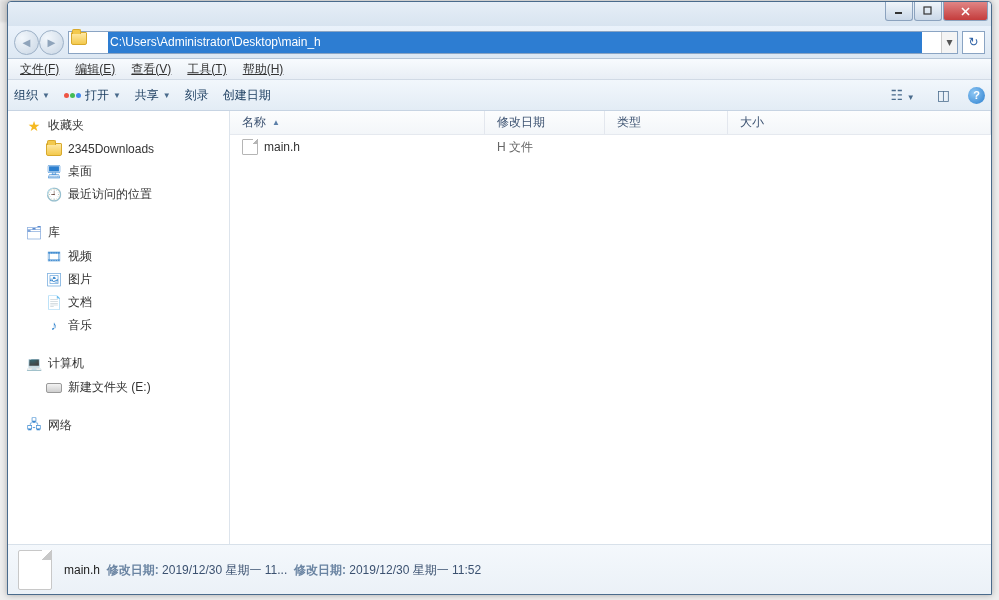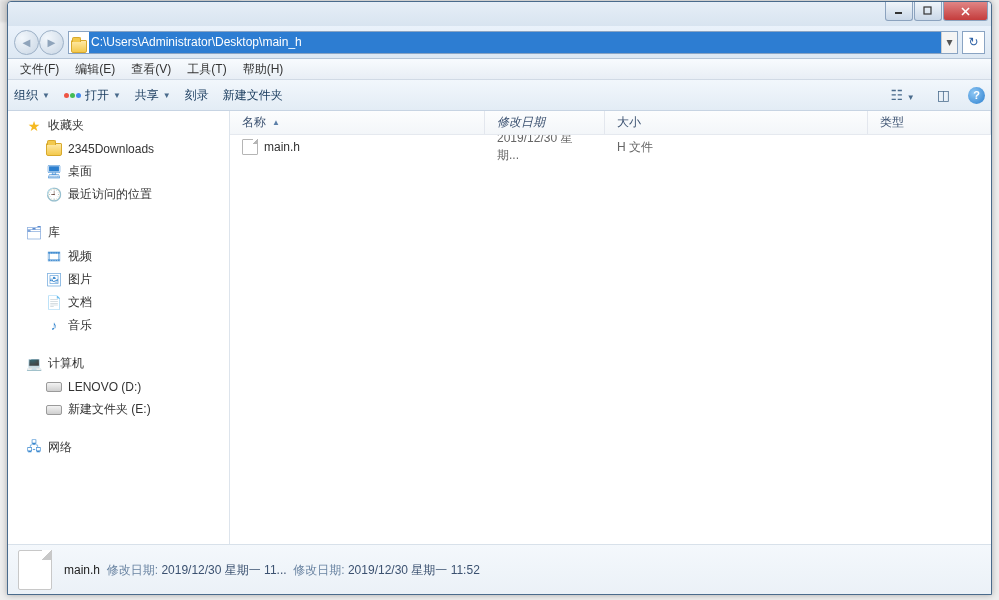--- a/index.html
+++ b/index.html
@@ -7,61 +7,61 @@
 .bg-blur { position:absolute; top:0; left:0; width:240px; height:22px; background:#ddd; color:#555; font-size:19px; letter-spacing:2px; padding-left:8px; filter:blur(1px); }
 .watermark { position:absolute; bottom:4px; right:8px; color:#bbb; font-size:14px; }
 .window { position:absolute; top:1px; left:7px; width:985px; height:594px; background:#fff; border:1px solid #4a6b8c; border-radius:4px 4px 0 0; box-shadow:0 0 6px rgba(0,0,0,.3); display:flex; flex-direction:column; }
 .titlebar { height:24px; background:linear-gradient(#e6eef7,#d8e4f0); border-radius:4px 4px 0 0; display:flex; justify-content:flex-end; align-items:flex-start; padding-right:3px; }
 .ctrl-btn { height:19px; width:28px; margin-left:1px; display:flex; align-items:center; justify-content:center; font-size:11px; color:#444; background:linear-gradient(#f0f5fa,#cad8e8); border:1px solid #8ba2be; border-top:none; border-radius:0 0 3px 3px; cursor:default; }
 .ctrl-btn.close { background:linear-gradient(#e08585,#c43c3c); color:#fff; width:45px; }
 .ctrl-btn.close svg{stroke:#fff;}
 .addrbar { height:33px; background:linear-gradient(#eaf2fb,#dde8f3); display:flex; align-items:center; padding:0 6px; gap:4px; border-bottom:1px solid #b4c4d6; }
 .nav-arrows { display:flex; align-items:center; gap:0; }
 .nav-circle { width:25px; height:25px; border-radius:50%; background:radial-gradient(circle at 30% 30%,#f2f7fc,#c9d6e4); border:1px solid #9db1c7; display:flex; align-items:center; justify-content:center; color:#8fa4bb; font-size:13px; }
-.path-box { flex:1; height:23px; background:#fff; border:1px solid #8aa4c3; display:flex; align-items:flex-end; }
+.path-box { flex:1; height:23px; background:#fff; border:1px solid #8aa4c3; display:flex; align-items:flex-start;gap:19px; }
 .path-icon { width:20px; display:flex; align-items:center; justify-content:center; }
 .path-sel { background:#2d7dd2; color:#fff; padding:1px 2px; font-size:12px; flex:1; height:100%;display:flex;align-items:center; }
 .path-drop { width:16px; text-align:center; color:#555; background:#f4f4f4; border-left:1px solid #ccc; height:100%;display:flex;align-items:center;justify-content:center; }
 .refresh-btn { width:23px; height:23px; border:1px solid #8aa4c3; background:#fff; display:flex; align-items:center; justify-content:center; color:#2b5fa4; }
 .search-box { width:240px; height:23px; border:1px solid #8aa4c3; background:#fff; display:flex; align-items:center; padding:0 4px; color:#888; font-style:italic; }
 .search-box .mag { margin-left:auto; color:#2b5fa4; font-style:normal; }
 .menubar { height:21px; background:linear-gradient(#f8fbfe,#e8eef5); border-bottom:1px solid #d1dae5; display:flex; align-items:center; padding:0 4px; }
-.menubar span { padding:0 8px; color:#333; }
+.menubar span { padding:0 8px; color:#333;text-decoration:underline; }
 .toolbar { height:31px; background:linear-gradient(#f2f7fc,#e3ecf5); border-bottom:1px solid #c7d4e3; display:flex; align-items:center; padding:0 6px; gap:14px; }
 .tool-item { display:flex; align-items:center; gap:4px; color:#1c3e60; }
 .tool-item .drop { font-size:8px; color:#4a6b8c; }
 .toolbar .spacer { flex:1; }
 .tool-icon { color:#4a6b8c; padding:0 4px; font-size:14px; }
 .help-icon { width:17px; height:17px; border-radius:50%; background:radial-gradient(circle at 35% 35%,#8ec7f4,#2b7fcf); color:#fff; display:flex; align-items:center; justify-content:center; font-size:11px; font-weight:bold; }
 .body { flex:1; display:flex; min-height:0; }
 .sidebar { width:222px; border-right:1px solid #dde4ec; background:#fff; overflow:auto; padding:2px 0; }
 .group-hdr { display:flex; align-items:center; gap:6px; padding:4px 6px 4px 18px; color:#333; }
 .tree-item { display:flex; align-items:center; gap:6px; padding:3px 6px 3px 38px; color:#333; }
 .icn { width:16px; height:16px; display:flex; align-items:center; justify-content:center; font-size:13px; }
 .spacer-v { height:14px; }
 .content { flex:1; display:flex; flex-direction:column; }
 .cols { height:24px; display:flex; align-items:center; border-bottom:1px solid #e5e9ef; background:linear-gradient(#fcfdfe,#f3f6f9); color:#3b5170; }
 .col { padding:0 12px; border-right:1px solid #e3e7ee; height:100%; display:flex; align-items:center; gap:6px; }
-.c-name{width:255px;} .c-date{width:120px;font-style:italic;} .c-type{width:123px;} .c-size{flex:1;}
+.c-name{width:255px;} .c-date{width:120px;} .c-type{width:123px;} .c-size{flex:1;}
 .sort-arr { font-size:8px; color:#5b7fa8; }
 .rows { flex:1; overflow:auto; }
 .row { height:22px; display:flex; align-items:center; padding-top:2px; }
 .row .cell { padding:0 12px; color:#333; }
 .row .cell.name{width:255px; display:flex; align-items:center; gap:6px;}
 .row .cell.date{width:120px; color:#666;}
 .row .cell.type{width:123px; color:#666;}
 .row .cell.size{flex:1; text-align:right; padding-right:24px; color:#666;}
 .file-icon { width:16px; height:16px; background:#fff; border:1px solid #b5b5b5; border-radius:1px; position:relative; }
 .file-icon:before { content:""; position:absolute; top:-1px; right:-1px; width:5px; height:5px; background:linear-gradient(135deg,#fff 49%,#b5b5b5 50%); }
 .details { height:50px; border-top:1px solid #d8e1ea; background:linear-gradient(#f4f8fc,#ebf1f7); display:flex; align-items:center; padding:4px 10px; gap:12px; }
 .det-icon { width:34px; height:40px; background:#fff; border:1px solid #c8c8c8; border-radius:2px; position:relative; }
 .det-icon:before { content:""; position:absolute; top:-1px; right:-1px; width:10px; height:10px; background:linear-gradient(135deg,#fff 49%,#c8c8c8 50%); }
 .det-text { color:#3b5170; line-height:1.5; }
 .det-text .fn { color:#222; }
-.det-text .lbl { color:#6a84a2; }
+.det-text .lbl { color:#6a84a2;font-weight:bold; }
 .folder-icon{width:16px;height:13px;background:linear-gradient(#ffe9a6,#f3c94d);border-radius:1px 1px 2px 2px;position:relative;border:1px solid #d8a92c;}
 .folder-icon:before{content:"";position:absolute;top:-4px;left:0;width:7px;height:4px;background:#f3c94d;border-radius:2px 2px 0 0;border:1px solid #d8a92c;border-bottom:none;}
 .star{color:#f5b921;font-size:14px;}
 .drive-icon{width:16px;height:10px;background:linear-gradient(#f3f3f3,#cfcfcf);border:1px solid #9a9a9a;border-radius:2px;}
 </style>
 </head>
 <body>
 <div class="bg-blur">文件的5种可能情</div>
 <div class="watermark">@51CTO博客</div>
 
@@ -124,21 +124,21 @@
         <span class="drop">▼</span>
       </div>
     <div class="tool-item">
         <span>共享</span>
         <span class="drop">▼</span>
       </div>
     <div class="tool-item">
         <span>刻录</span>
       </div>
     <div class="tool-item">
-        <span>新建文件夹</span>
+        <span>创建日期</span>
       </div>
     <div class="spacer"></div>
     <div class="tool-icon">☷ <span style="font-size:8px;">▼</span></div>
     <div class="tool-icon">◫</div>
     <div class="help-icon">?</div>
   </div>
 
   <div class="body">
     <div class="sidebar">
       <div class="group-hdr">
@@ -177,26 +177,20 @@
           <span>文档</span>
         </div>
       <div class="tree-item">
           <span class="icn" style="color:#3a88cf;">♪</span>
           <span>音乐</span>
         </div>
       <div class="spacer-v"></div>
       <div class="group-hdr">
           <span class="icn" style="color:#5a8bd0;">💻</span>
           <span>计算机</span>
-        </div>
-      <div class="tree-item">
-          <span class="icn">
-            <div class="drive-icon"></div>
-          </span>
-          <span>LENOVO (D:)</span>
         </div>
       <div class="tree-item">
           <span class="icn">
             <div class="drive-icon"></div>
           </span>
           <span>新建文件夹 (E:)</span>
         </div>
       <div class="spacer-v"></div>
       <div class="group-hdr">
           <span class="icn" style="color:#3a88cf;">🖧</span>
@@ -204,30 +198,29 @@
         </div>
     </div>
 
     <div class="content">
       <div class="cols">
         <div class="col c-name">
             <span>名称</span>
             <span class="sort-arr">▲</span>
           </div>
         <div class="col c-date">修改日期</div>
+        <div class="col c-type">类型</div>
         <div class="col c-size">大小</div>
-        <div class="col c-type">类型</div>
       </div>
       <div class="rows">
         <div class="row">
           <div class="cell name">
               <span class="file-icon"></span>
               <span>main.h</span>
             </div>
-          <div class="cell date">2019/12/30 星期...</div>
           <div class="cell type">H 文件</div>
         </div>
       </div>
     </div>
   </div>
 
   <div class="details">
     <div class="det-icon"></div>
     <div class="det-text">
       <div><span class="fn">main.h</span>&nbsp;&nbsp;<span class="lbl">修改日期:</span> <span>2019/12/30 星期一 11...</span>&nbsp;&nbsp;<span class="lbl">修改日期:</span> <span>2019/12/30 星期一 11:52</span></div>

